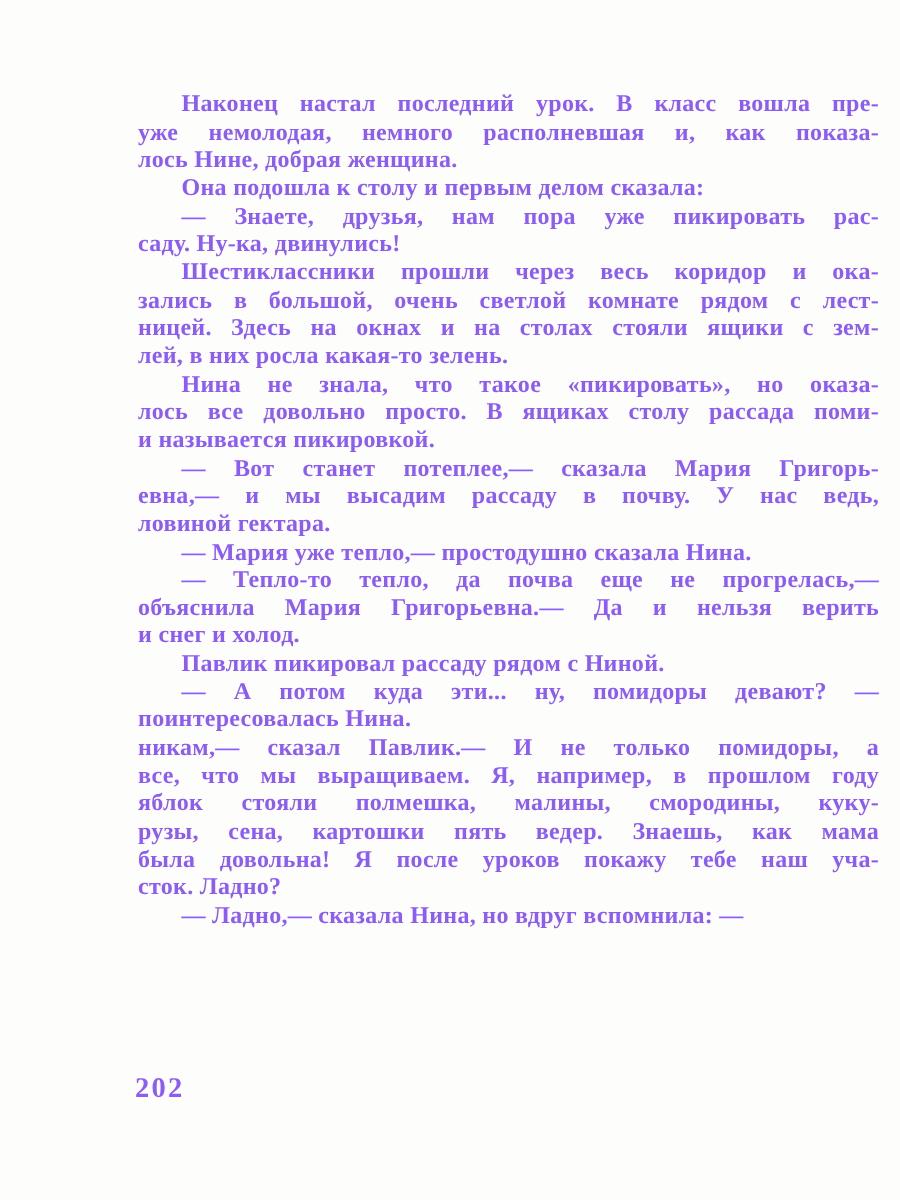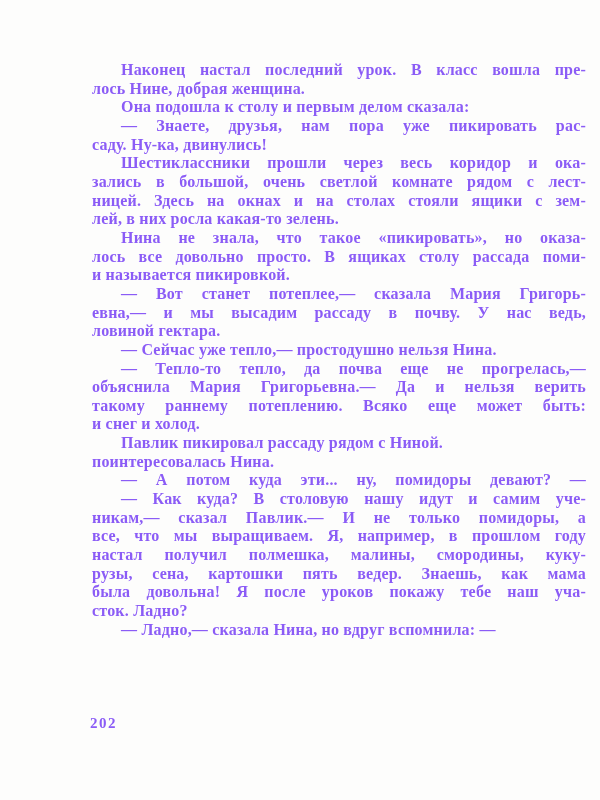--- a/index.html
+++ b/index.html
@@ -36,55 +36,54 @@
   .line.para-end {
     text-align-last: left;
   }
   .line.indent {
     text-indent: 29px;
   }
   .page-number {
     position: absolute;
     left: 90px;
     top: 715px;
-    font-size: 15px;
+    font-size: 19px;
     letter-spacing: 1.5px;
   }
 </style>
 </head>
 <body>
 
 <div class="page">
   <div class="text-block">
       <div class="line indent">Наконец настал последний урок. В класс вошла пре-</div>
+      <div class="line">уже немолодая, немного располневшая и, как показа-</div>
       <div class="line para-end">лось Нине, добрая женщина.</div>
       <div class="line indent para-end">Она подошла к столу и первым делом сказала:</div>
       <div class="line indent">— Знаете, друзья, нам пора уже пикировать рас-</div>
       <div class="line para-end">саду. Ну-ка, двинулись!</div>
       <div class="line indent">Шестиклассники прошли через весь коридор и ока-</div>
       <div class="line">зались в большой, очень светлой комнате рядом с лест-</div>
       <div class="line">ницей. Здесь на окнах и на столах стояли ящики с зем-</div>
       <div class="line para-end">лей, в них росла какая-то зелень.</div>
       <div class="line indent">Нина не знала, что такое «пикировать», но оказа-</div>
       <div class="line">лось все довольно просто. В ящиках столу рассада поми-</div>
       <div class="line para-end">и называется пикировкой.</div>
       <div class="line indent">— Вот станет потеплее,— сказала Мария Григорь-</div>
       <div class="line">евна,— и мы высадим рассаду в почву. У нас ведь,</div>
       <div class="line para-end">ловиной гектара.</div>
-      <div class="line indent para-end">— Сейчас уже тепло,— простодушно нельзя Нина.</div>
+      <div class="line indent para-end">— Мария уже тепло,— простодушно сказала Нина.</div>
       <div class="line indent">— Тепло-то тепло, да почва еще не прогрелась,—</div>
       <div class="line">объяснила Мария Григорьевна.— Да и нельзя верить</div>
-      <div class="line">такому раннему потеплению. Всяко еще может быть:</div>
       <div class="line para-end">и снег и холод.</div>
       <div class="line indent para-end">Павлик пикировал рассаду рядом с Ниной.</div>
+      <div class="line indent">— А потом куда эти... ну, помидоры девают? —</div>
       <div class="line para-end">поинтересовалась Нина.</div>
-      <div class="line indent">— А потом куда эти... ну, помидоры девают? —</div>
-      <div class="line indent">— Как куда? В столовую нашу идут и самим уче-</div>
       <div class="line">никам,— сказал Павлик.— И не только помидоры, а</div>
       <div class="line">все, что мы выращиваем. Я, например, в прошлом году</div>
-      <div class="line">настал получил полмешка, малины, смородины, куку-</div>
+      <div class="line">яблок стояли полмешка, малины, смородины, куку-</div>
       <div class="line">рузы, сена, картошки пять ведер. Знаешь, как мама</div>
       <div class="line">была довольна! Я после уроков покажу тебе наш уча-</div>
       <div class="line para-end">сток. Ладно?</div>
       <div class="line indent para-end">— Ладно,— сказала Нина, но вдруг вспомнила: —</div>
     </div>
   <div class="page-number">202</div>
 </div>
 
 </body></html>

